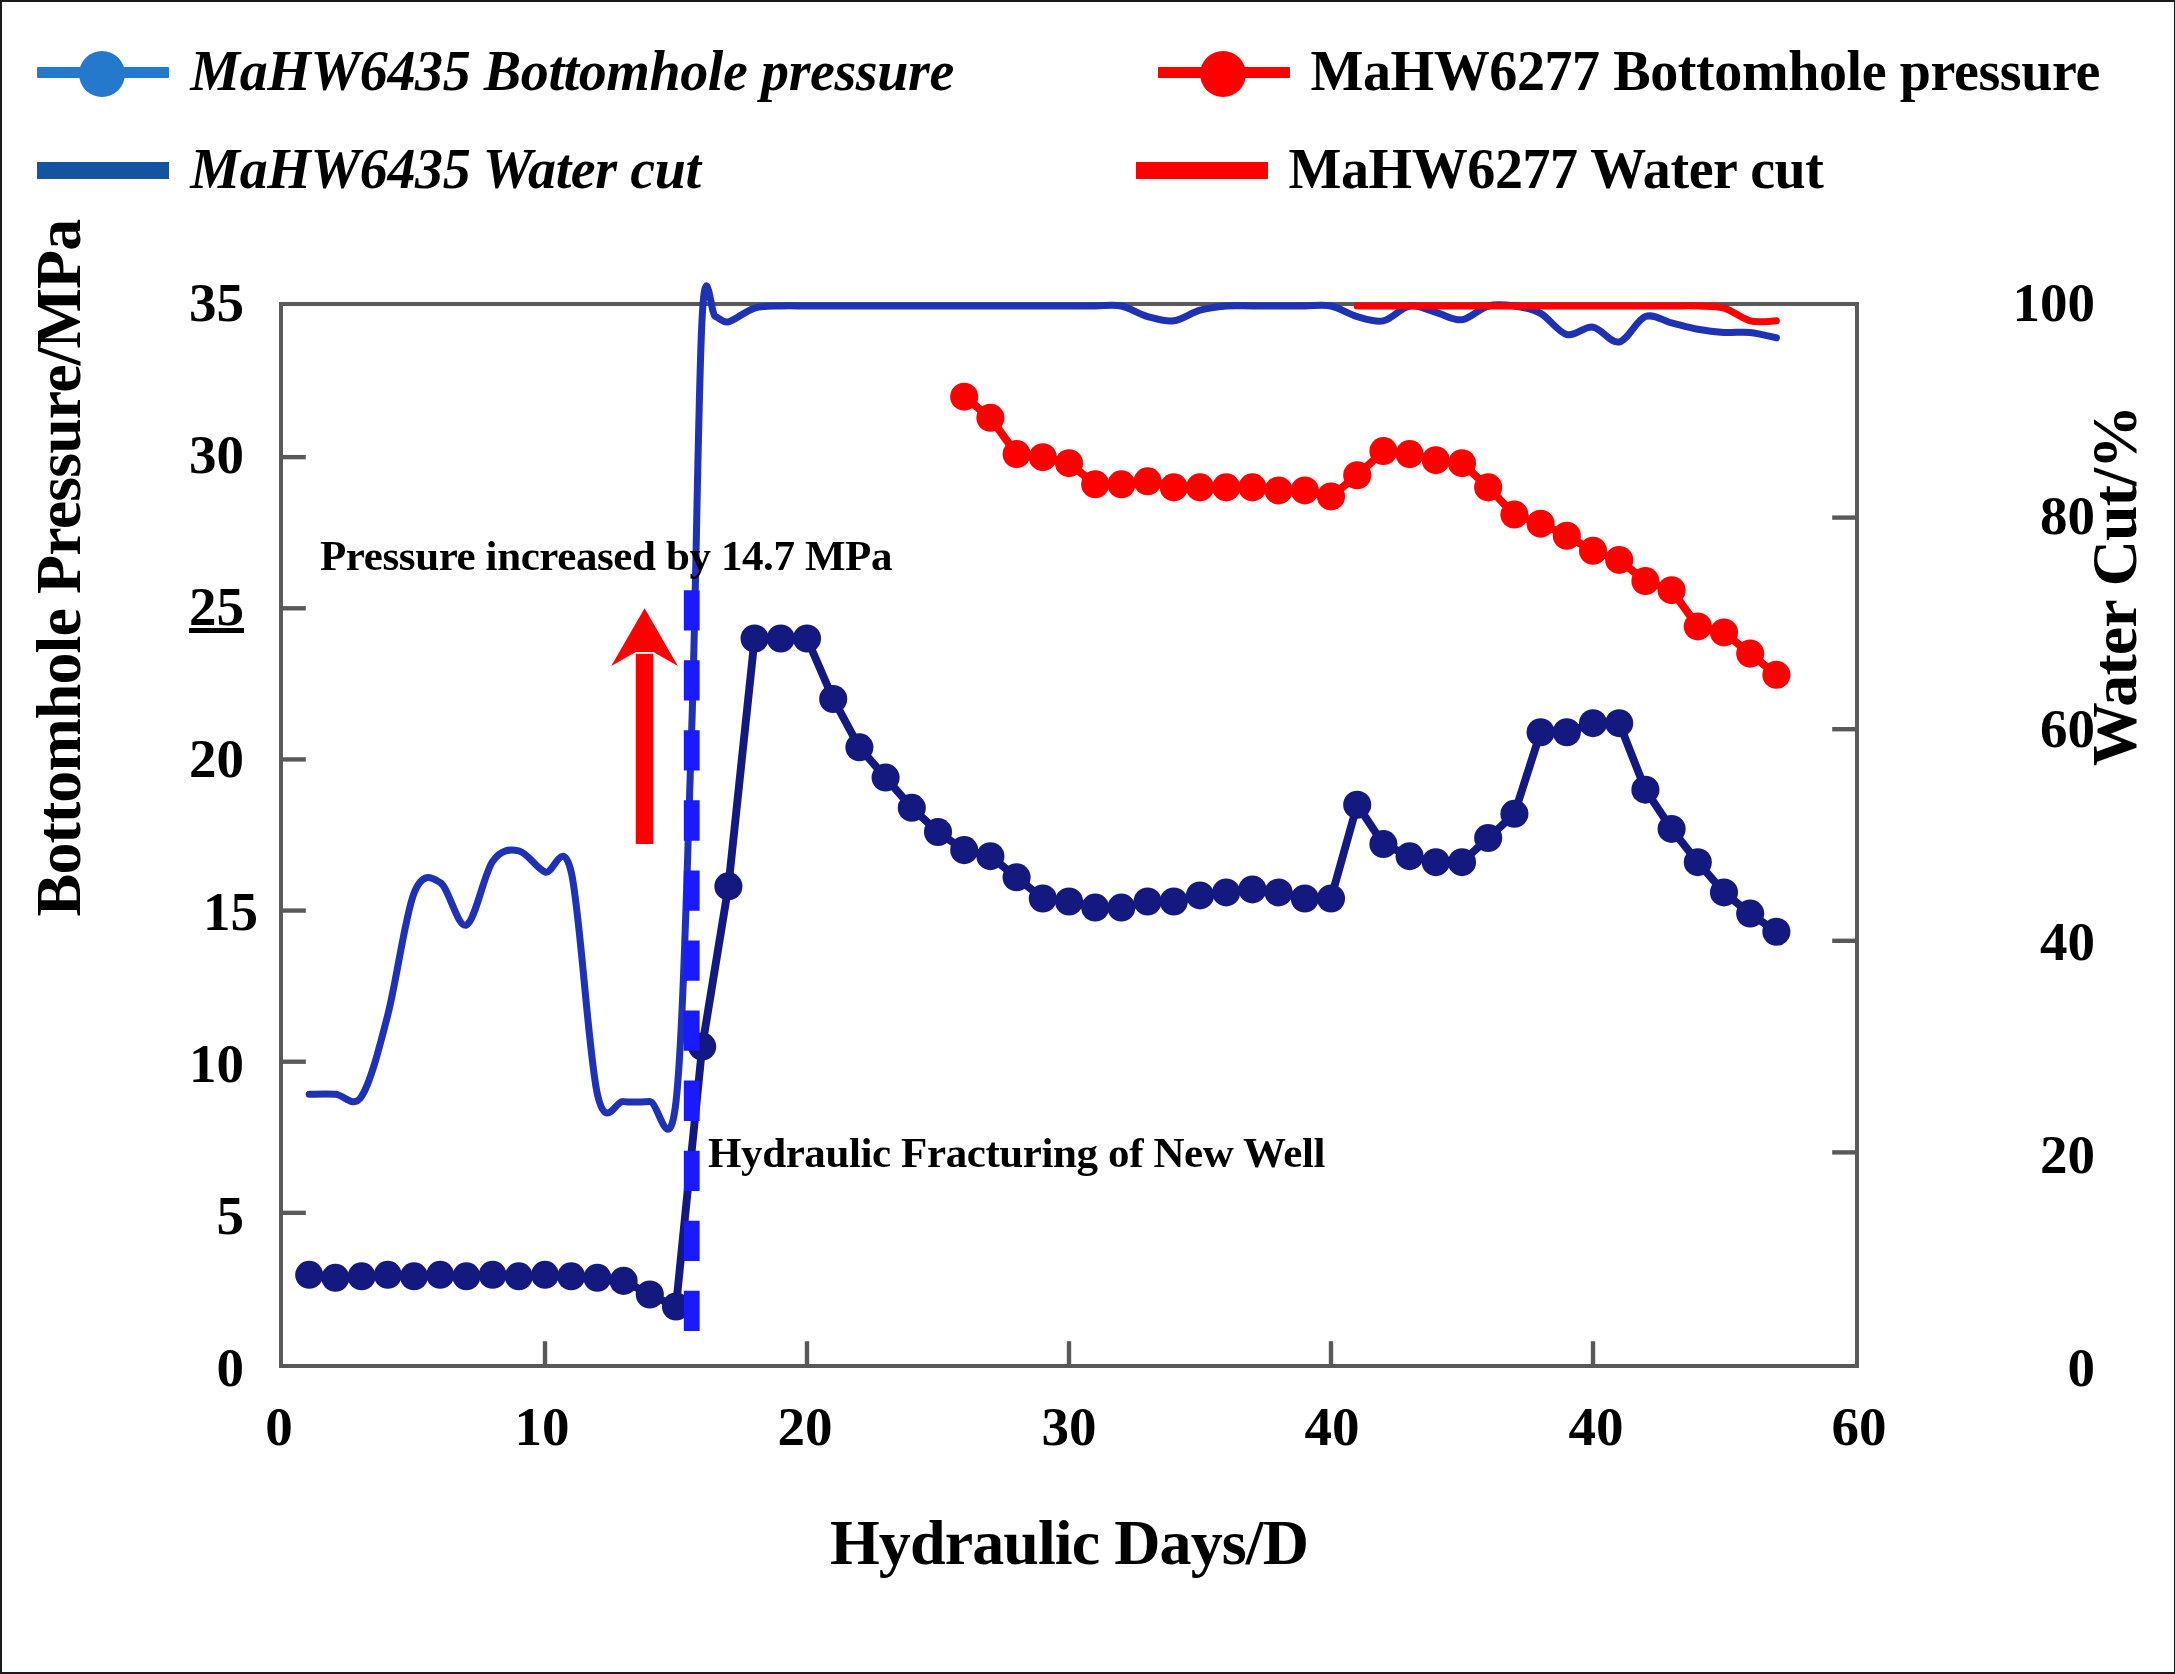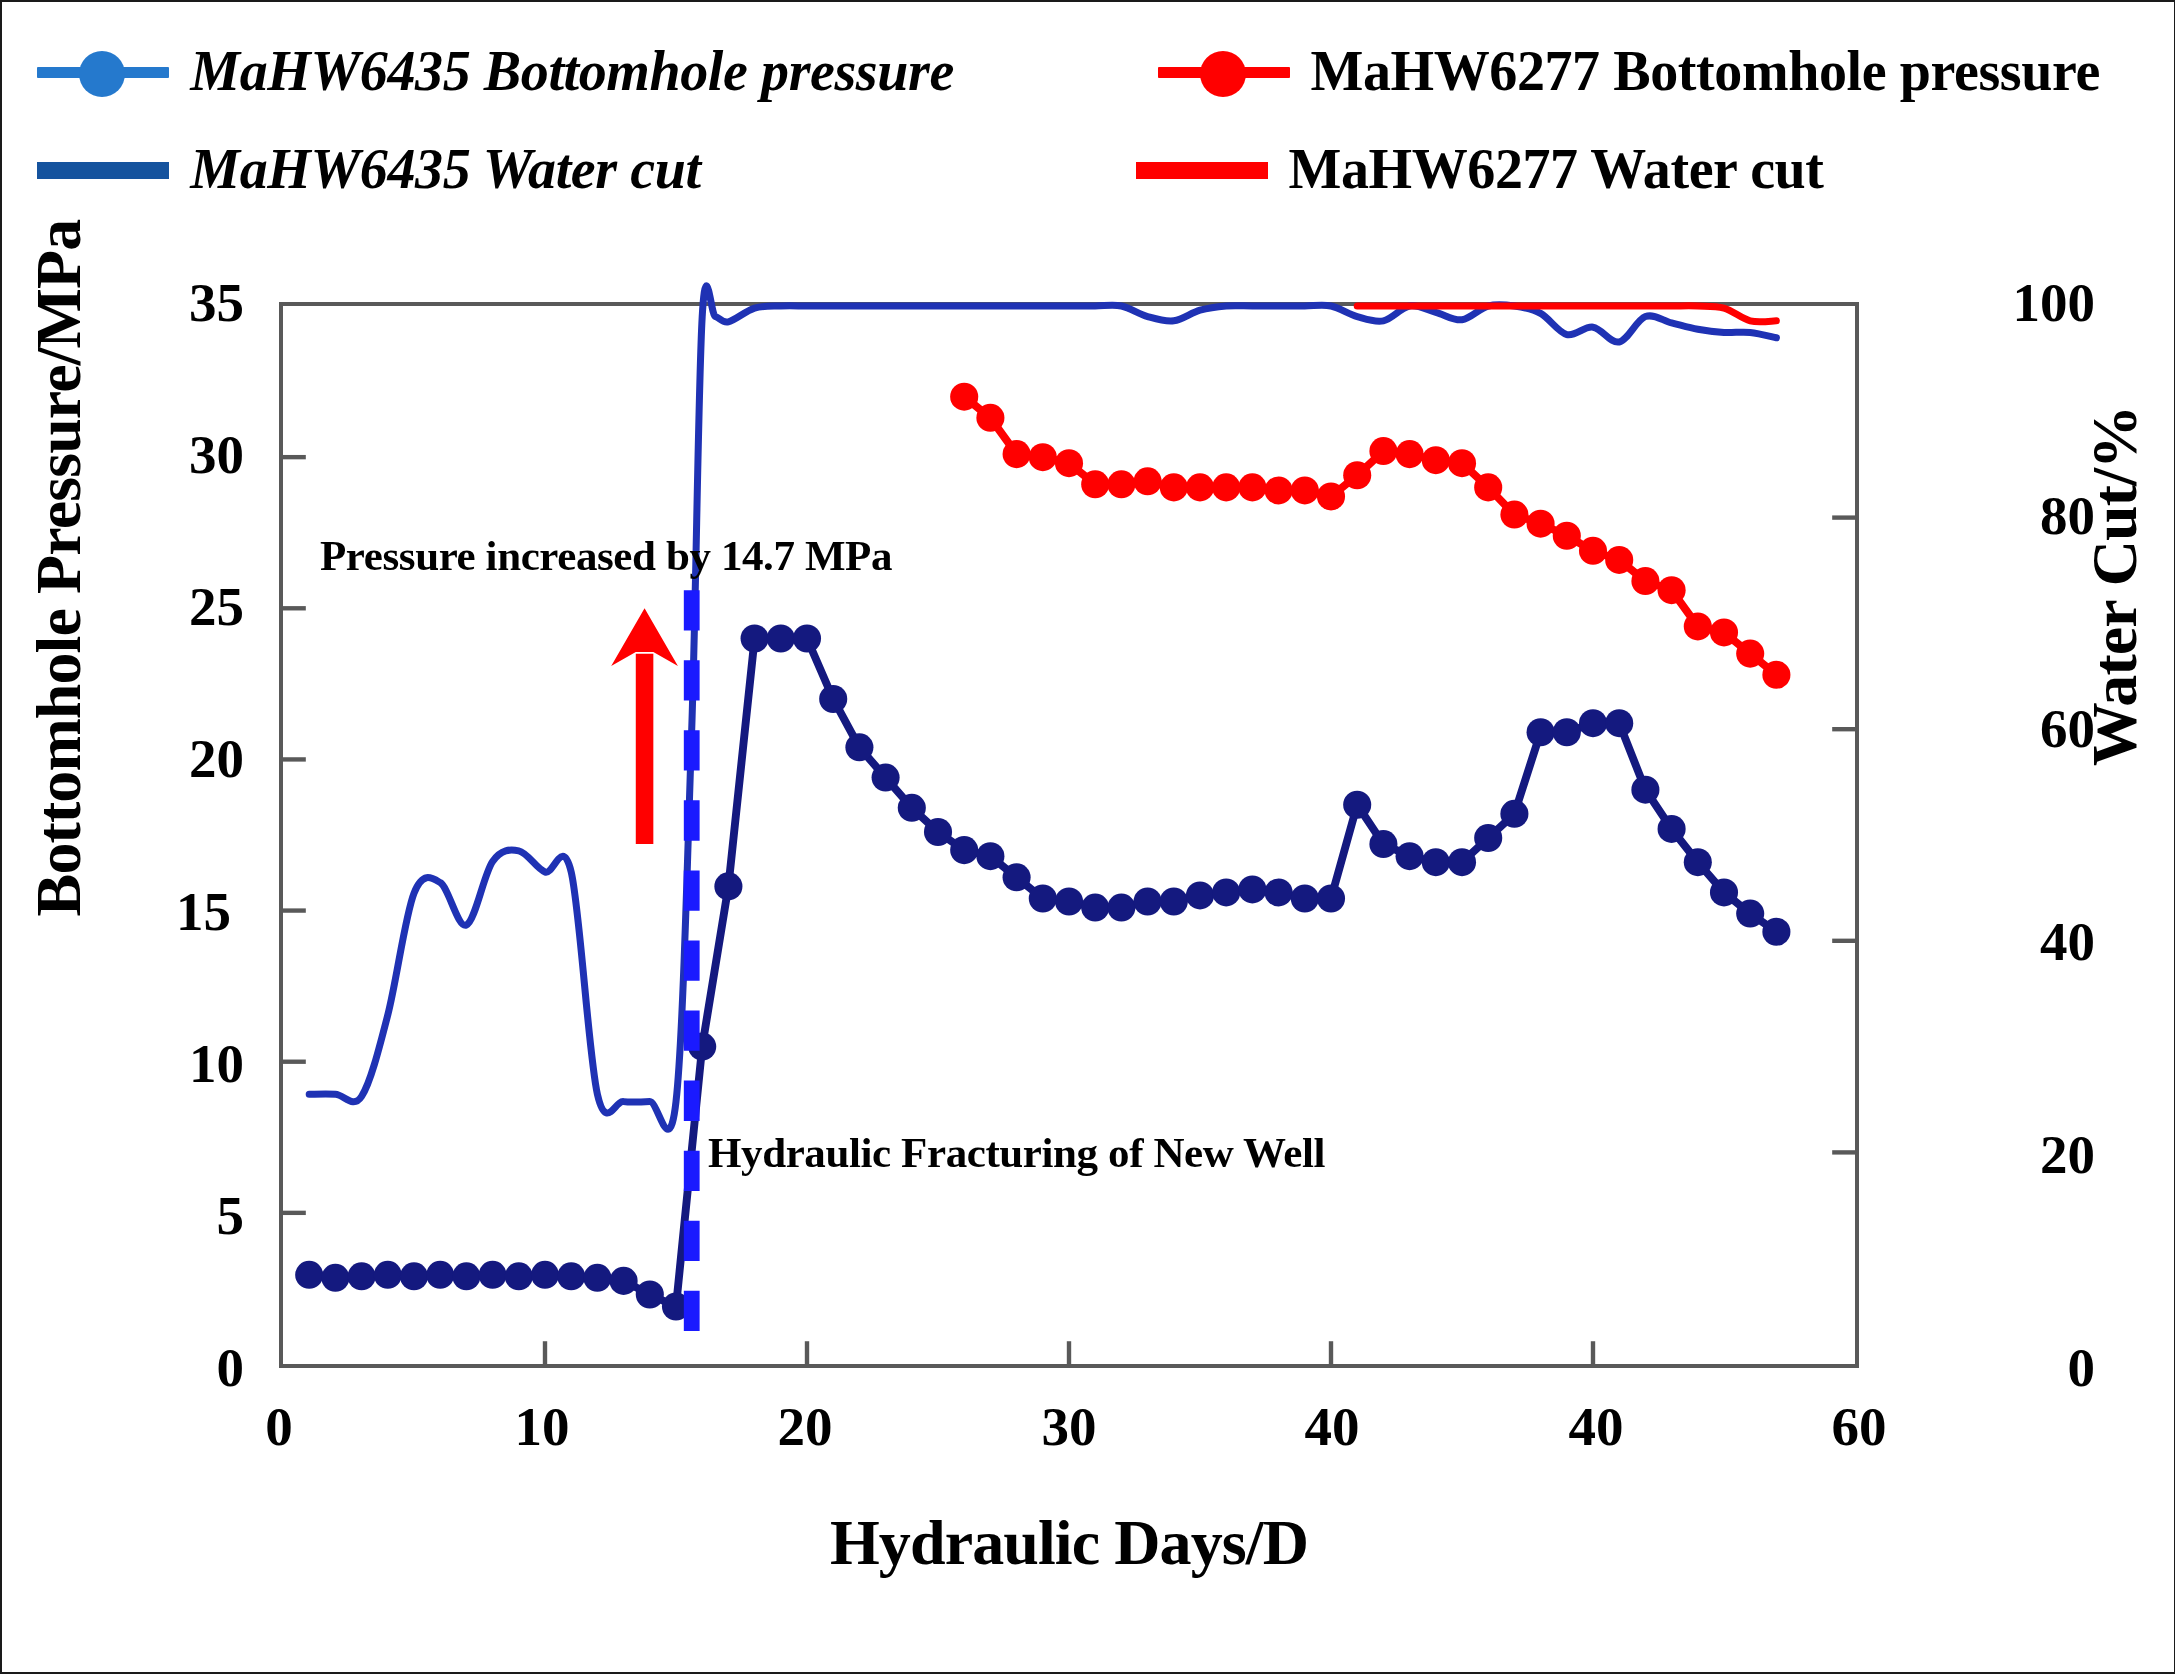--- a/index.html
+++ b/index.html
@@ -328,23 +328,23 @@
         </g>
     </svg>
   </div>
 
   <div class="annot" id="annot-pressure">Pressure increased by 14.7 MPa</div>
   <div class="annot" id="annot-frac">Hydraulic Fracturing of New Well</div>
 
 <div class="tick-label ytick-l" style="left: 101px; top: 1338px;">0</div>
     <div class="tick-label ytick-l" style="left: 101px; top: 1186px;">5</div>
     <div class="tick-label ytick-l" style="left: 101px; top: 1034px;">10</div>
-    <div class="tick-label ytick-l" style="left: 88px; top: 882px;">15</div>
+    <div class="tick-label ytick-l" style="left: 115px; top: 882px;">15</div>
     <div class="tick-label ytick-l" style="left: 101px; top: 729px;">20</div>
-    <div class="tick-label ytick-l" style="left: 101px; top: 577px;">25</div>
+    <div class="tick-label ytick-l" style="left: 101px; top: 577px; text-decoration: underline;">25</div>
     <div class="tick-label ytick-l" style="left: 101px; top: 425px;">30</div>
     <div class="tick-label ytick-l" style="left: 101px; top: 273px;">35</div>
     <div class="tick-label ytick-r" style="left: 1892px; top: 1338px;">0</div>
     <div class="tick-label ytick-r" style="left: 1892px; top: 1125px;">20</div>
     <div class="tick-label ytick-r" style="left: 1892px; top: 912px;">40</div>
     <div class="tick-label ytick-r" style="left: 1892px; top: 699px;">60</div>
     <div class="tick-label ytick-r" style="left: 1892px; top: 486px;">80</div>
     <div class="tick-label ytick-r" style="left: 1892px; top: 273px;">100</div>
     <div class="tick-label xtick" style="left: 189px; top: 1397px;">0</div>
     <div class="tick-label xtick" style="left: 452px; top: 1397px;">10</div>

